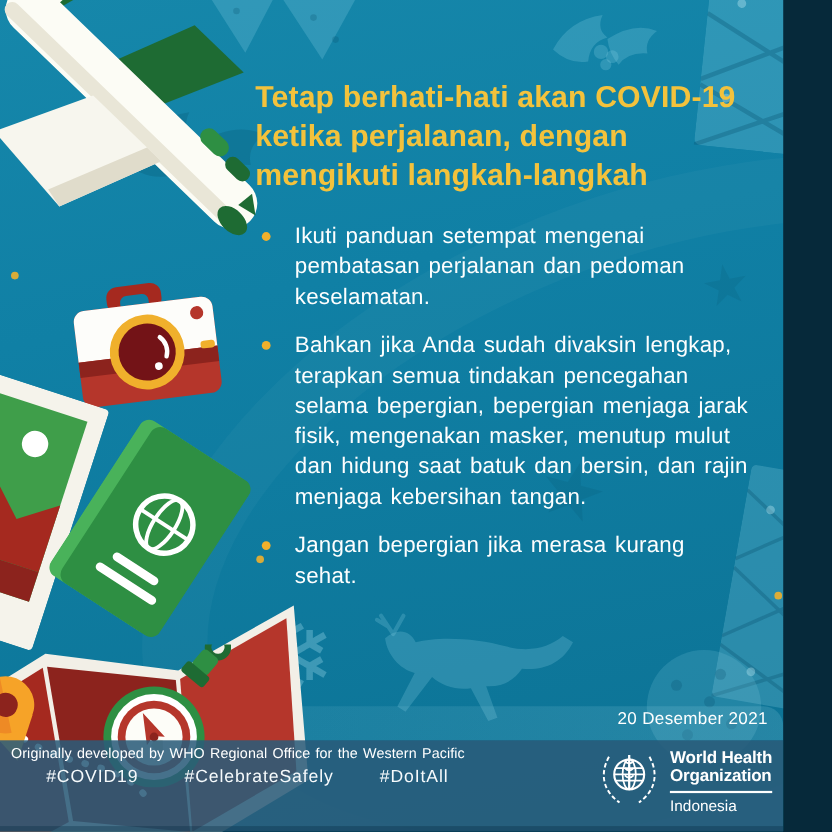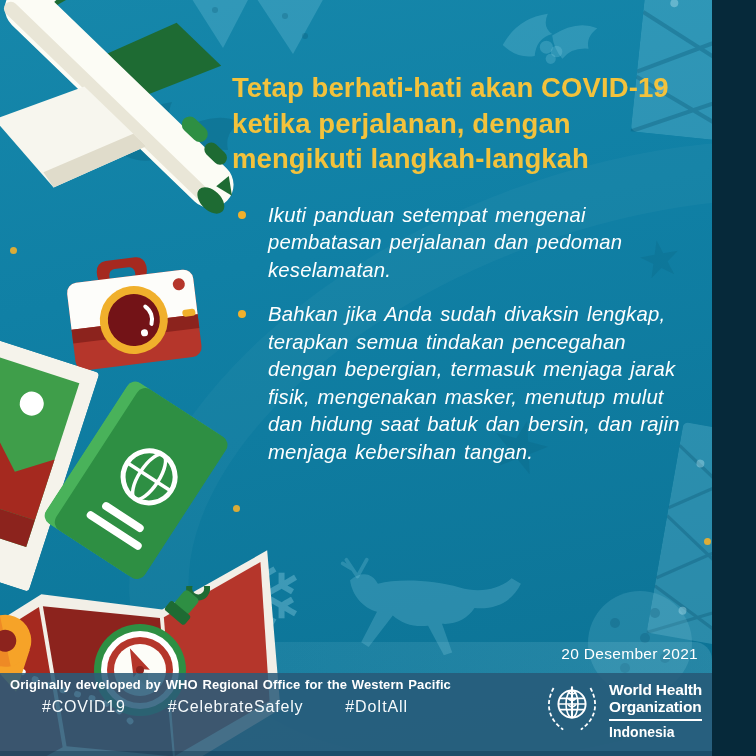--- a/index.html
+++ b/index.html
@@ -22,36 +22,36 @@
   .swoosh{width:900px;height:500px;left:110px;top:170px;border-radius:50%;
     border:60px solid rgba(255,255,255,0.03);transform:rotate(-20deg);z-index:0;}
   
   .illus{position:absolute; z-index:2; pointer-events:none;}
   
   .content{position:absolute; left:232px; top:70px; width:520px; z-index:3;}
   .heading{margin:0; color:#F3C23C; font-size:27.5px; font-weight:bold; line-height:35.5px; letter-spacing:0.1px;}
   .heading .hl{white-space:nowrap;}
   .bullets{list-style:none; margin:25px 0 0; padding:0 0 0 6px; width:442px;
     color:#FDFEFE; font-size:20.3px; line-height:27.5px; letter-spacing:0.2px; word-spacing:2px;}
-  .bullets li{position:relative; padding-left:30px; margin-top:17px;font-style:italic;}
+  .bullets li{position:relative; padding-left:30px; margin-top:17px;}
   .bullets li:first-child{margin-top:0;}
   .bullet-dot{position:absolute; left:0; top:9px; width:8px; height:8px; border-radius:50%; background:#F0B02C;}
   .date-label{position:absolute; right:14px; top:645px; color:#FFFFFF; font-size:15.5px; z-index:3; letter-spacing:0.3px;margin-left:28px;}
   
   .footer{position:absolute; left:0; right:0; top:673px; height:83px;
     background:rgba(43,92,122,0.87); z-index:5;}
   .footer::after{content:""; position:absolute; left:0; right:0; bottom:0; height:5px; background:rgba(10,45,70,0.35);}
-  .attribution{position:absolute; left:10px; top:4px; color:#FFFFFF; font-size:13px; font-weight:bold; letter-spacing:0.1px; word-spacing:1px;}
+  .attribution{position:absolute; left:10px; top:4px; color:#FFFFFF; font-size:13px; font-weight:normal; letter-spacing:0.1px; word-spacing:1px;}
   .hashtags{position:absolute; left:42px; top:25px; display:flex; gap:42px;
     color:#F6FAFC; font-size:16px; letter-spacing:0.8px;}
-  .who-block{position:absolute; right:10px; top:7px; display:flex; align-items:flex-end; gap:9px; color:#FFFFFF;}
+  .who-block{position:absolute; right:10px; top:7px; display:flex; align-items:center; gap:9px; color:#FFFFFF;}
   .who-text{display:flex; flex-direction:column;}
   .who-name{font-size:15.5px; font-weight:bold; line-height:16.5px; letter-spacing:-0.2px;}
   .who-divider{height:2px; background:#FFFFFF; margin:4px 0 3px; width:100%;}
-  .who-country{font-size:14px; font-weight:bold;}
+  .who-country{font-size:14px; font-weight:normal;}
 </style>
 </head>
 <body>
 
 <div class="poster">
 
   <div class="abs swoosh"></div>
 
   <div class="deco" style="left:100px;top:90px;">
     <svg width="150" height="110" viewBox="0 0 150 110">
@@ -236,21 +236,25 @@
       <div class="hl">ketika perjalanan, dengan</div>
       <div class="hl">mengikuti langkah-langkah</div>
     </h1>
     <ul class="bullets">
       <li>
         <span class="bullet-dot"></span>
         <span>Ikuti panduan setempat mengenai pembatasan perjalanan dan pedoman keselamatan.</span>
       </li>
       <li>
         <span class="bullet-dot"></span>
-        <span>Bahkan jika Anda sudah divaksin lengkap, terapkan semua tindakan pencegahan dengan bepergian, termasuk menjaga jarak fisik, mengenakan masker, menutup mulut dan hidung saat batuk dan bersin, dan rajin menjaga kebersihan tangan.</span>
+        <span>Bahkan jika Anda sudah divaksin lengkap, terapkan semua tindakan pencegahan selama bepergian, bepergian menjaga jarak fisik, mengenakan masker, menutup mulut dan hidung saat batuk dan bersin, dan rajin menjaga kebersihan tangan.</span>
+      </li>
+      <li>
+        <span class="bullet-dot"></span>
+        <span>Jangan bepergian jika merasa kurang sehat.</span>
       </li>
     </ul>
   </main>
 
   <div class="date-label">20 Desember 2021</div>
 
   <footer class="footer">
     <div class="attribution">Originally developed by WHO Regional Office for the Western Pacific</div>
     <div class="hashtags">
       <span>#COVID19</span>

